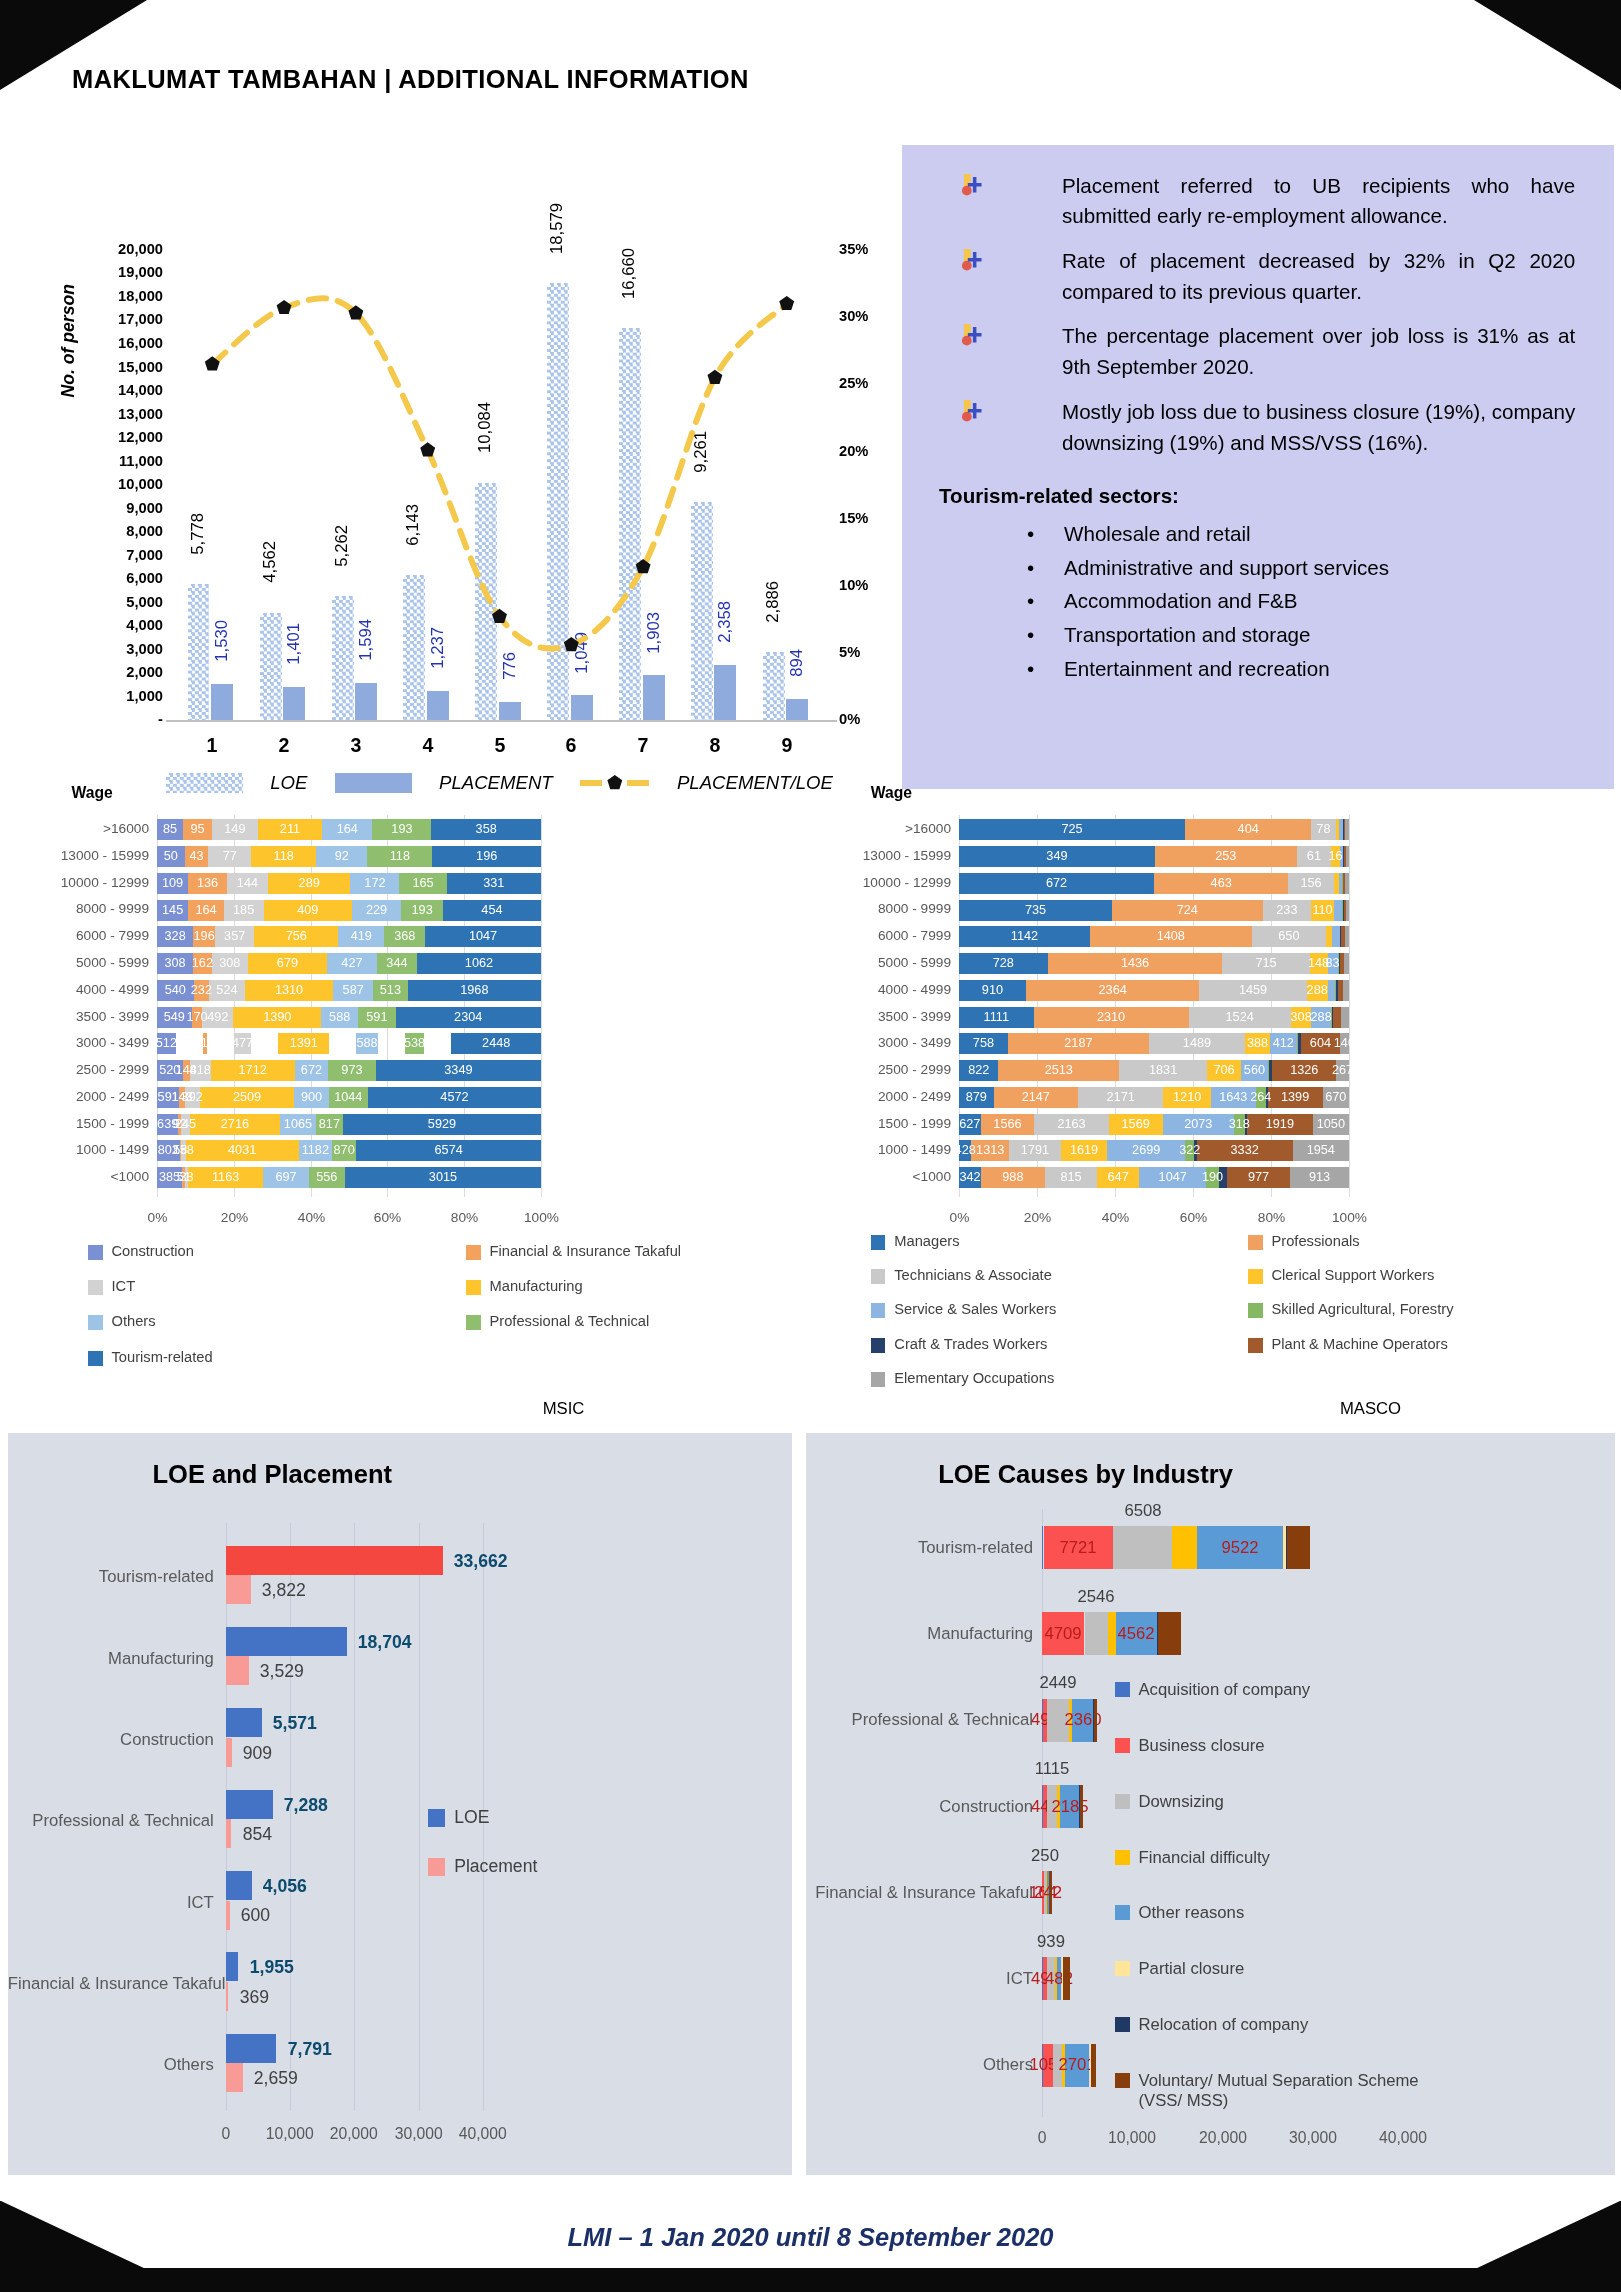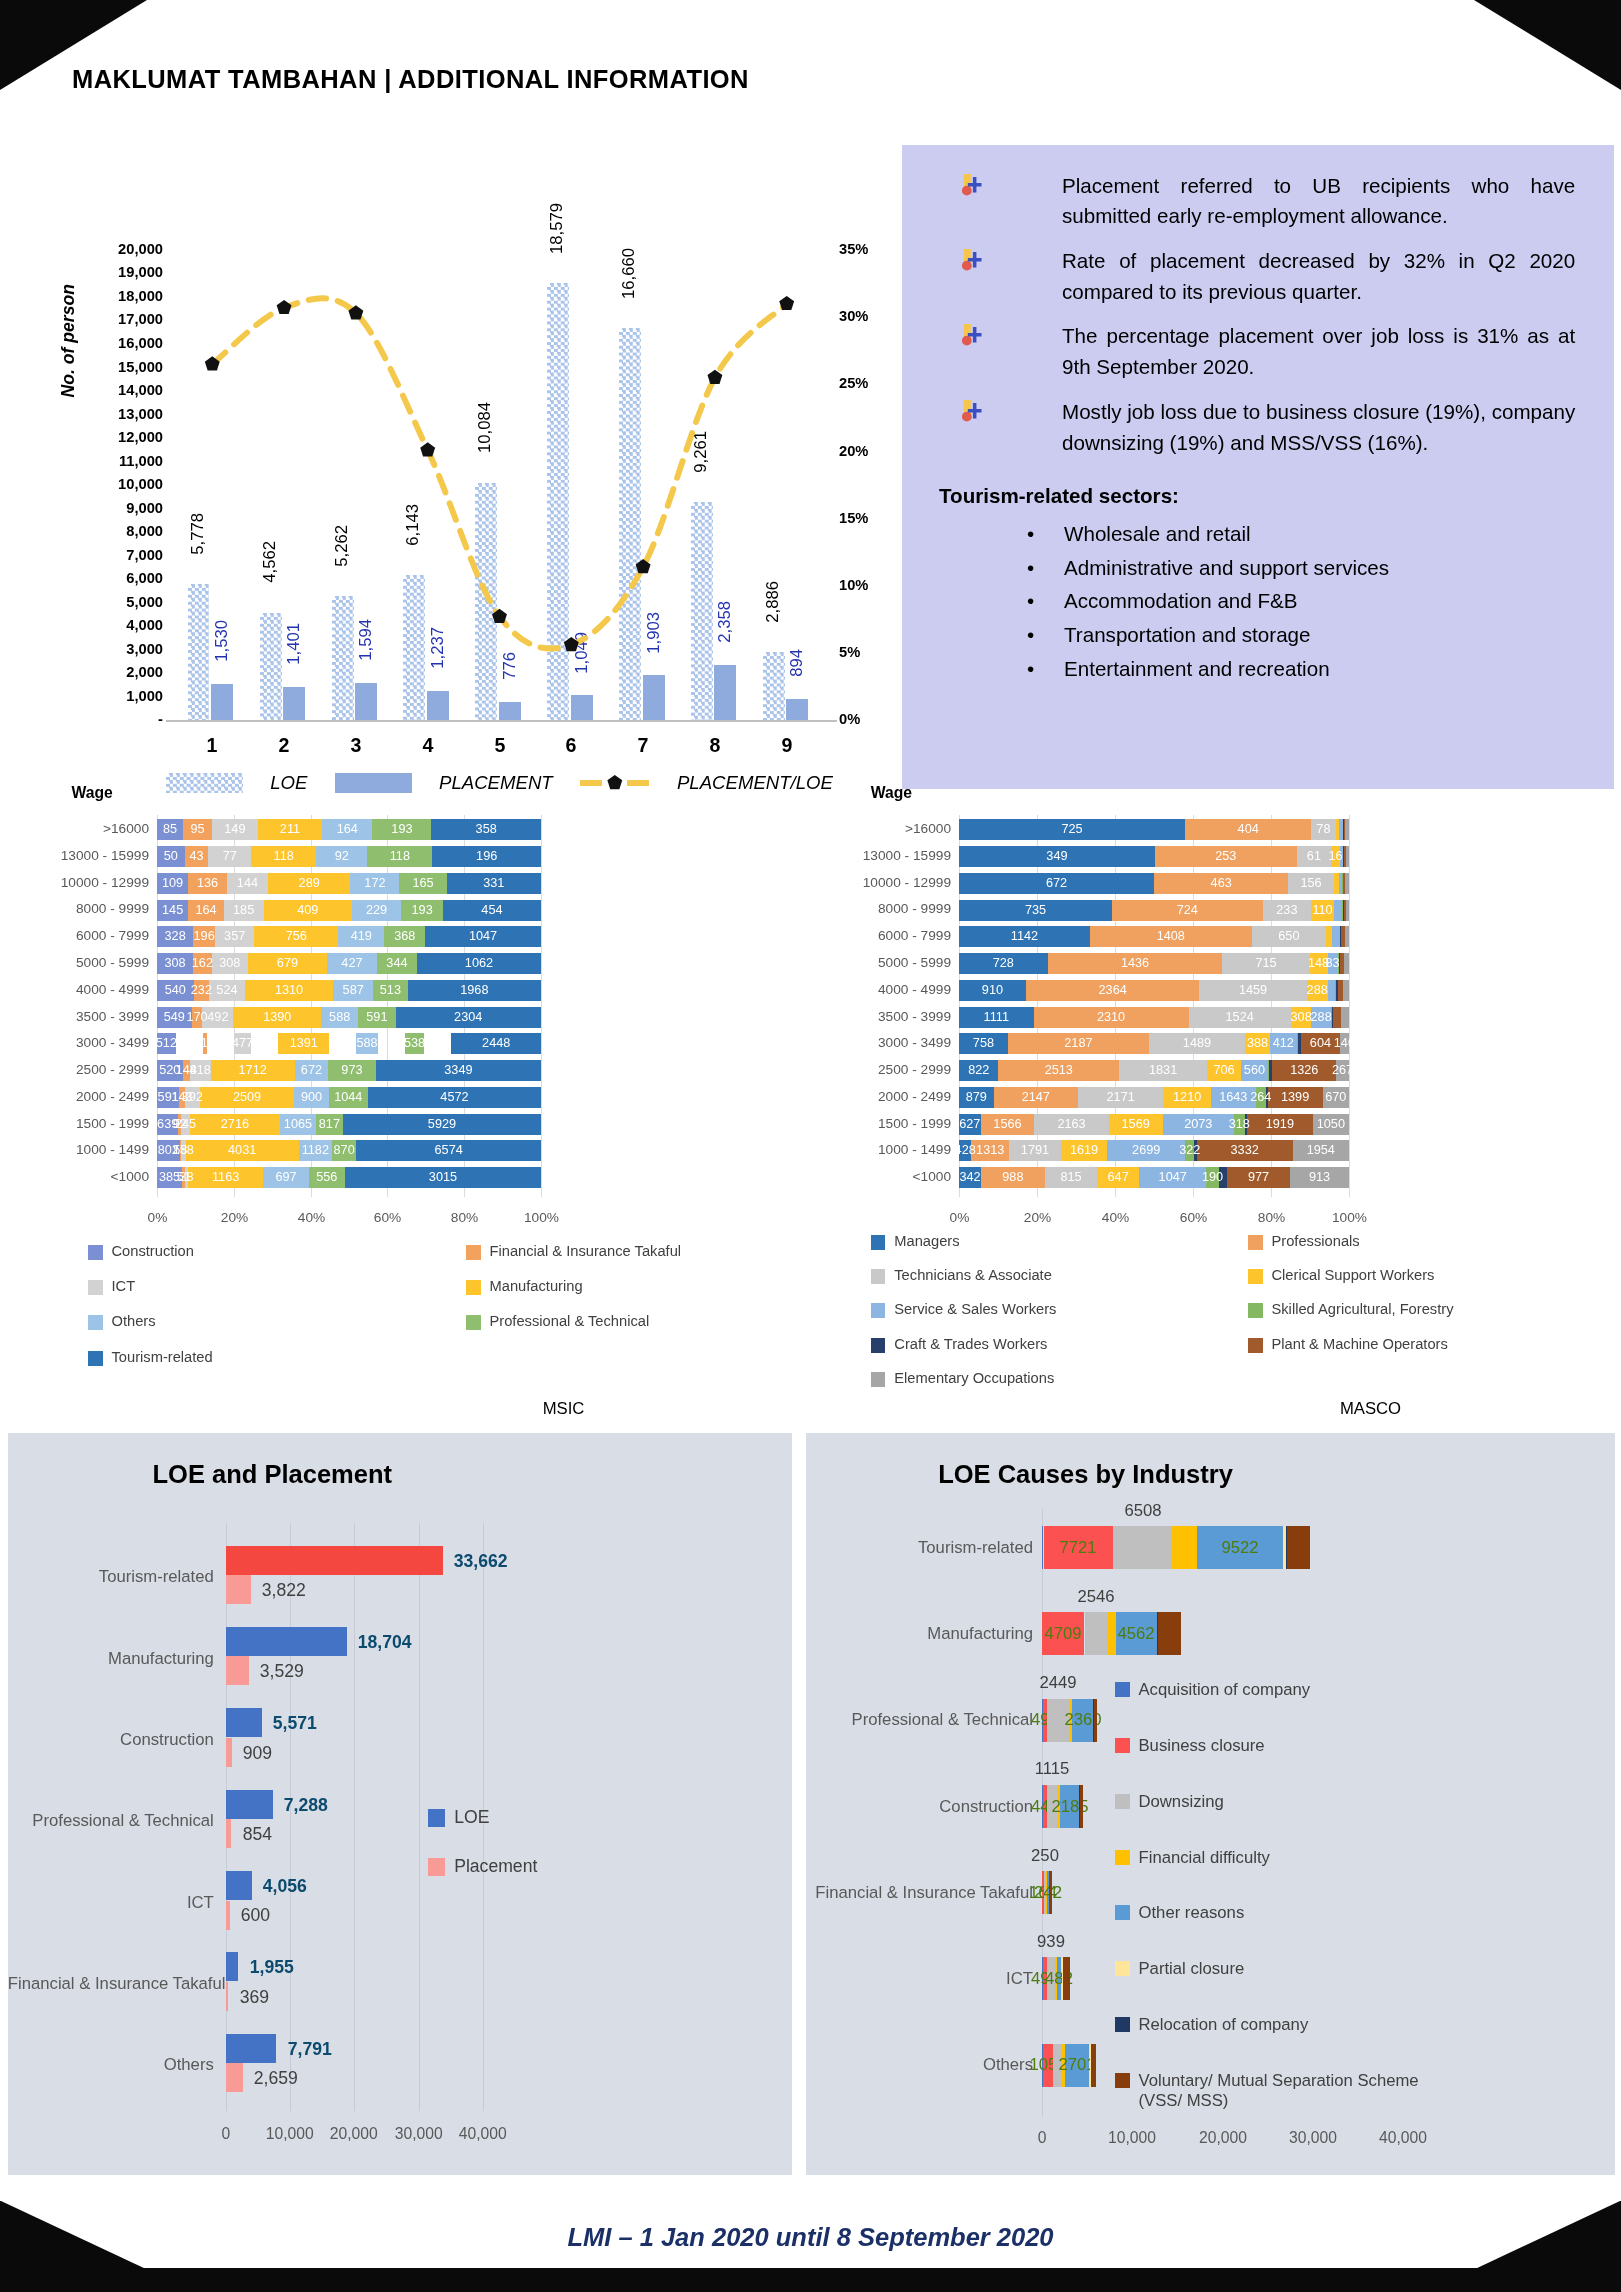--- a/index.html
+++ b/index.html
@@ -39,21 +39,21 @@
   .legitem{position:absolute;display:flex;align-items:flex-start;gap:8.8px;font-size:14.7px;color:#404040;}
   .legitem .sq{flex:none;width:14.7px;height:14.7px;margin-top:2px;}
   .caption{position:absolute;font-size:16.7px;color:#000;text-align:center;width:157px;}
   .catlab{position:absolute;font-size:16.7px;color:#595959;text-align:right;white-space:nowrap;}
   .hbar{position:absolute;}
   .val-blue{position:absolute;font-size:17.6px;font-weight:600;color:#0c4a6e;white-space:nowrap;}
   .val-gray{position:absolute;font-size:17.6px;color:#404040;white-space:nowrap;}
   .xt{position:absolute;font-size:15.7px;color:#595959;text-align:center;width:78px;margin-left:-39px;}
   .grid-v{position:absolute;width:1px;background:#c6ccd7;}
   .seg{position:absolute;}
-  .seglab{position:absolute;font-size:16.7px;color:#4d7c0f;white-space:nowrap;transform:translateX(-50%);}
+  .seglab{position:absolute;font-size:16.7px;color:#b91c1c;white-space:nowrap;transform:translateX(-50%);}
   .abovelab{position:absolute;font-size:16.7px;color:#3f3f3f;white-space:nowrap;transform:translateX(-50%);}
   .footer-txt{position:absolute;width:100%;text-align:center;font-size:25.5px;font-style:italic;font-weight:600;color:#1c3068;}
 </style>
 </head>
 <body>
 
 <div class="page">
 
   <div class="corner" style="left:0;top:0;width:147px;height:90px;clip-path:polygon(0 0,100% 0,0 100%);"></div>
   <div class="corner" style="right:0;top:0;width:147px;height:90px;clip-path:polygon(0 0,100% 0,100% 100%);"></div>

